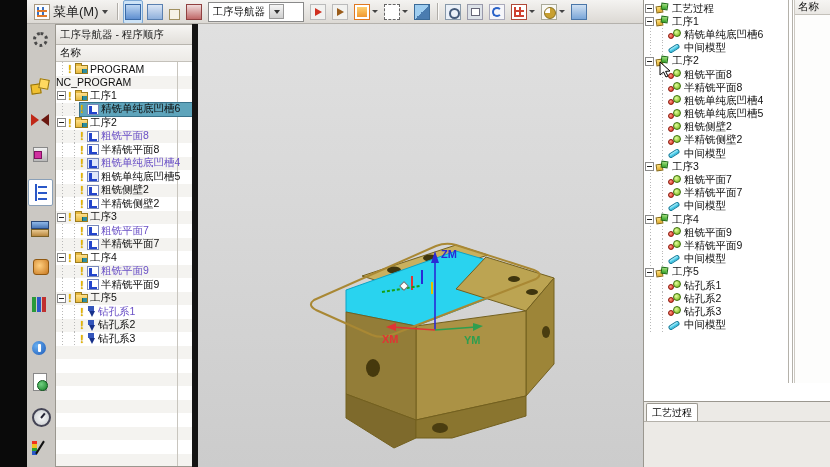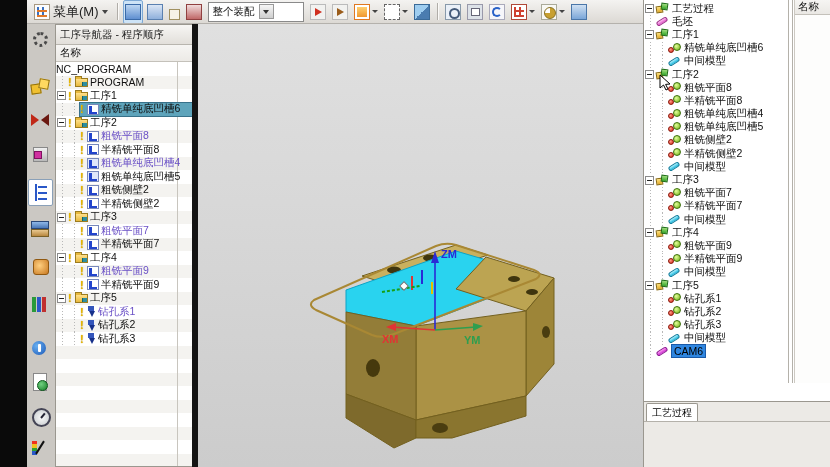--- a/index.html
+++ b/index.html
@@ -175,21 +175,21 @@
     <span id="tb-g1"><span class="tbi pressed">
           <span class="ig select-highlight"></span>
         </span><span class="tbi">
           <span class="ig select-related"></span>
         </span><span class="tbi">
           <span class="ig snap-point"></span>
         </span><span class="tbi">
           <span class="ig selection-tool"></span>
         </span></span>
     <div class="combo" style="width:88px">
-      <span class="cv">整个装配</span>
+      <span class="cv">工序导航器</span>
       <span class="ca"></span>
     </div>
     <span id="tb-g2"><span class="tbi">
           <span class="ig move-object"></span>
         </span><span class="tbi">
           <span class="ig rotate-object"></span>
         </span><span class="tbi">
           <span class="ig add-favorite"></span>
           <span class="dd"></span>
         </span><span class="tbi">
@@ -236,31 +236,31 @@
       <span class="t">工序导航器 - 程序顺序</span>
       <span class="winbox"></span>
     </div>
     <div id="nav-header">
       <span class="hname">名称</span>
       <span class="htool">换</span>
     </div>
     <div id="nav-rows">
       <div id="nav-col-line"></div>
     <div class="trow">
-          <span class="nwrap">
-            <span class="lbl">NC_PROGRAM</span>
-          </span>
-          <span class="col2"></span>
-        </div>
-        <div class="trow">
           <span class="guide"></span>
           <span class="nwrap">
             <span class="alert"></span>
             <span class="ni folder"></span>
             <span class="lbl">PROGRAM</span>
+          </span>
+          <span class="col2"></span>
+        </div>
+        <div class="trow">
+          <span class="nwrap">
+            <span class="lbl">NC_PROGRAM</span>
           </span>
           <span class="col2"></span>
         </div>
         <div class="trow">
           <span class="exp"></span>
           <span class="nwrap">
             <span class="alert"></span>
             <span class="ni folder"></span>
             <span class="lbl">工序1</span>
           </span>
@@ -499,25 +499,20 @@
   </div>
 
   <div id="bop-panel">
     <div id="bop-tree">
         <div class="brow">
           <span class="exp"></span>
           <span class="bi process"></span>
           <span class="lbl">工艺过程</span>
         </div>
         <div class="brow">
-          <span class="guide"></span>
-          <span class="bi blank"></span>
-          <span class="lbl">毛坯</span>
-        </div>
-        <div class="brow">
           <span class="exp"></span>
           <span class="bi group"></span>
           <span class="lbl">工序1</span>
         </div>
         <div class="brow">
           <span class="guide"></span>
           <span class="guide"></span>
           <span class="bi op"></span>
           <span class="lbl">精铣单纯底凹槽6</span>
         </div>
@@ -644,25 +639,20 @@
           <span class="guide"></span>
           <span class="guide"></span>
           <span class="bi op"></span>
           <span class="lbl">钻孔系3</span>
         </div>
         <div class="brow">
           <span class="guide"></span>
           <span class="guide"></span>
           <span class="bi model"></span>
           <span class="lbl">中间模型</span>
-        </div>
-        <div class="brow">
-          <span class="guide"></span>
-          <span class="bi cam"></span>
-          <span class="lbl sel">CAM6</span>
         </div>
       </div>
     <div id="bop-split1"></div>
     <div id="bop-split2"></div>
     <div id="bop-namecol">
       <div class="hdr">名称</div>
     </div>
     <div id="bop-lower">
       <div class="tabrow">
         <span class="tab active">工艺过程</span>

